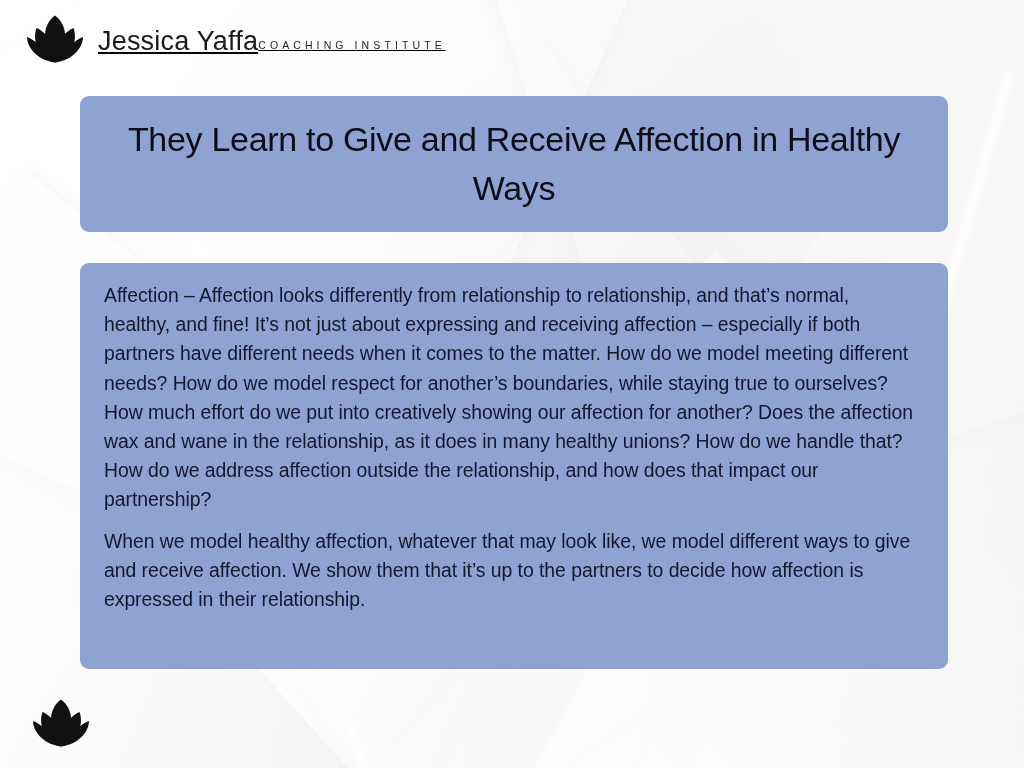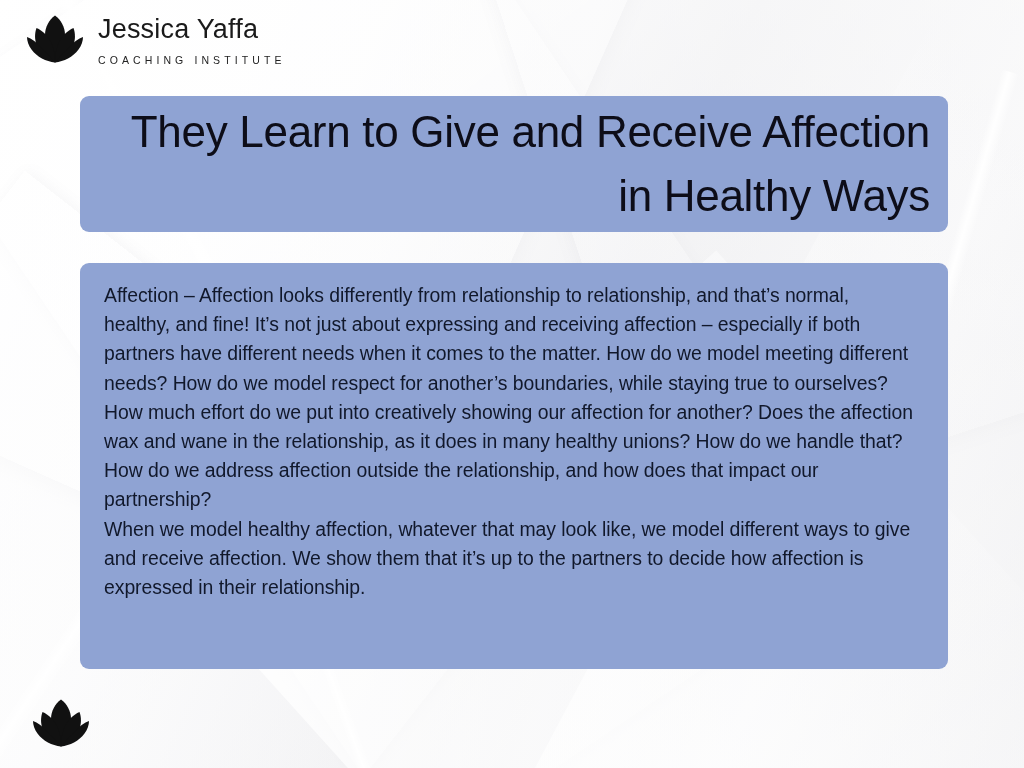--- a/index.html
+++ b/index.html
@@ -91,23 +91,23 @@
     position: absolute;
     top: 14px;
     left: 24px;
     display: flex;
     align-items: center;
     gap: 12px;
   }
   .logo-mark { display: block; }
   .logo-wordmark {
     display: flex;
-    flex-direction: column;
     align-items: flex-start;
     line-height: 1;
+    text-decoration: underline;
   }
   .brand-name {
     font-size: 27px;
     font-weight: 400;
     letter-spacing: 0.2px;
     color: #1a1a1a;
     font-family: "Liberation Sans", sans-serif;
   }
   .brand-sub {
     font-size: 10.5px;
@@ -134,23 +134,23 @@
     left: 80px;
     top: 96px;
     width: 868px;
     height: 136px;
     display: flex;
     align-items: center;
     justify-content: center;
   }
   .slide-title {
     margin: 0;
-    text-align: right;
+    text-align: center;
     color: #0d0d18;
-    font-size: 44px;
+    font-size: 34px;
     font-weight: 400;
     line-height: 1.45;
     letter-spacing: -0.3px;
     font-family: "Liberation Sans", sans-serif;
     padding: 0 18px;
   }
   #body-panel {
     left: 80px;
     top: 263px;
     width: 868px;
@@ -159,21 +159,21 @@
   }
   .body-text {
     margin: 0;
     color: #11182b;
     font-size: 19.4px;
     line-height: 29.2px;
     font-weight: 400;
     letter-spacing: -0.05px;
     font-family: "Liberation Sans", sans-serif;
   }
-  .body-text + .body-text { margin-top: 0; }
+  .body-text + .body-text { margin-top: 12px; }
 </style>
 </head>
 <body>
 
 <div id="slide">
 
   <div class="bg-layer bg-base">
     <div class="facet f1"></div>
     <div class="facet f2"></div>
     <div class="facet f3"></div>

